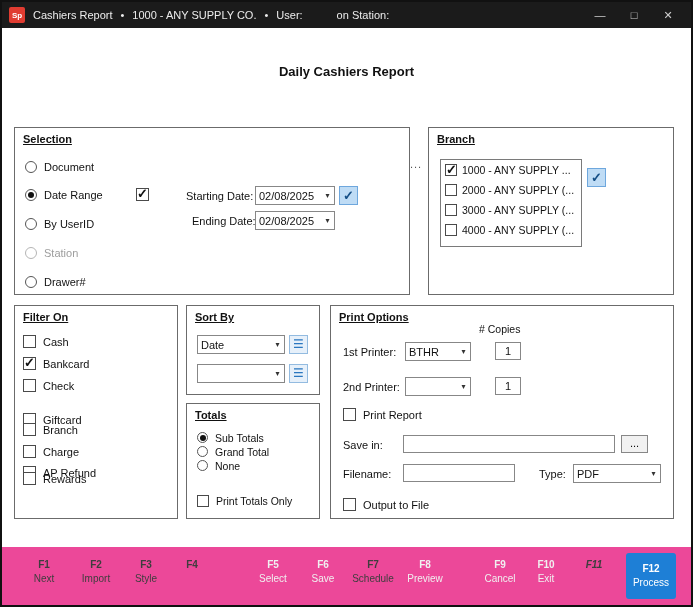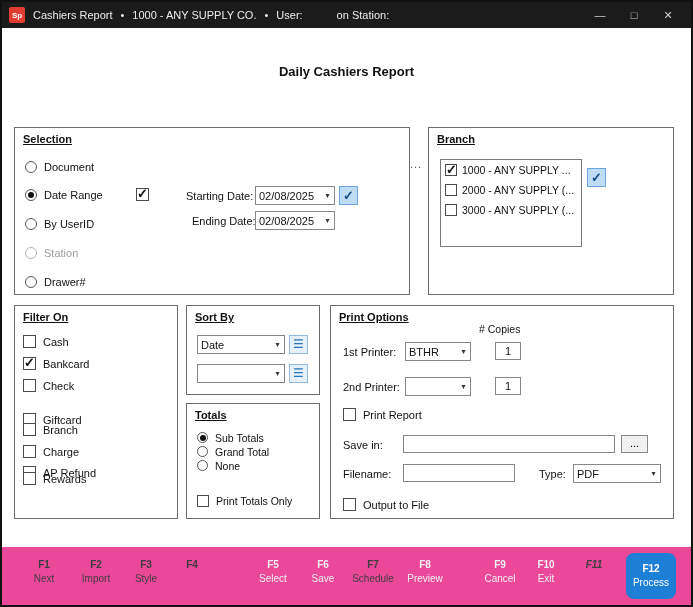--- a/index.html
+++ b/index.html
@@ -73,21 +73,21 @@
              font-size:10.5px; color:#111; white-space:nowrap; overflow:hidden; }
 
   .splitter-dots { position:absolute; left:408px; top:156px; color:#555; font-size:11px; letter-spacing:1px; }
 
   
   .bottombar { position:absolute; left:0; right:0; bottom:0; height:58px; background:#ec4899; }
   .fkey { position:absolute; top:12px; transform:translateX(-50%); text-align:center;
           color:#f0f0f0; font-size:10px; line-height:12px; white-space:nowrap; }
   .fkey .k { display:block; font-weight:bold; margin-bottom:2px; }
   .fkey.disabled { color:#3e3e3e; }
-  .fkey.primary { top:6px; transform:none; width:50px; height:46px; background:#1e7fd6; border-radius:8px;
+  .fkey.primary { top:6px; transform:none; width:50px; height:46px; background:#1e7fd6; border-radius:3px;
                   display:flex; flex-direction:column; align-items:center; justify-content:center; color:#fff; }
 </style>
 </head>
 <body>
 
 <div class="window">
 
   <div class="titlebar">
     <span class="appicon">Sp</span>
     <span class="t-seg">Cashiers Report</span>
@@ -159,20 +159,24 @@
         <span>1000 - ANY SUPPLY ...</span>
       </div>
       <div class="listrow">
         <span class="cb sm"></span>
         <span>2000 - ANY SUPPLY (...</span>
       </div>
       <div class="listrow">
         <span class="cb sm"></span>
         <span>3000 - ANY SUPPLY (...</span>
       </div>
+      <div class="listrow">
+        <span class="cb sm"></span>
+        <span>4000 - ANY SUPPLY (...</span>
+      </div>
     </div>
     <span class="bluebtn" style="left:158px; top:40px;">✓</span>
   </div>
 
   <div class="group" style="left:12px; top:303px; width:164px; height:214px;">
     <span class="glabel">Filter On</span>
     <div class="frow" style="left:8px; top:28px;">
       <span class="cb"></span>
       <span>Cash</span>
     </div>

